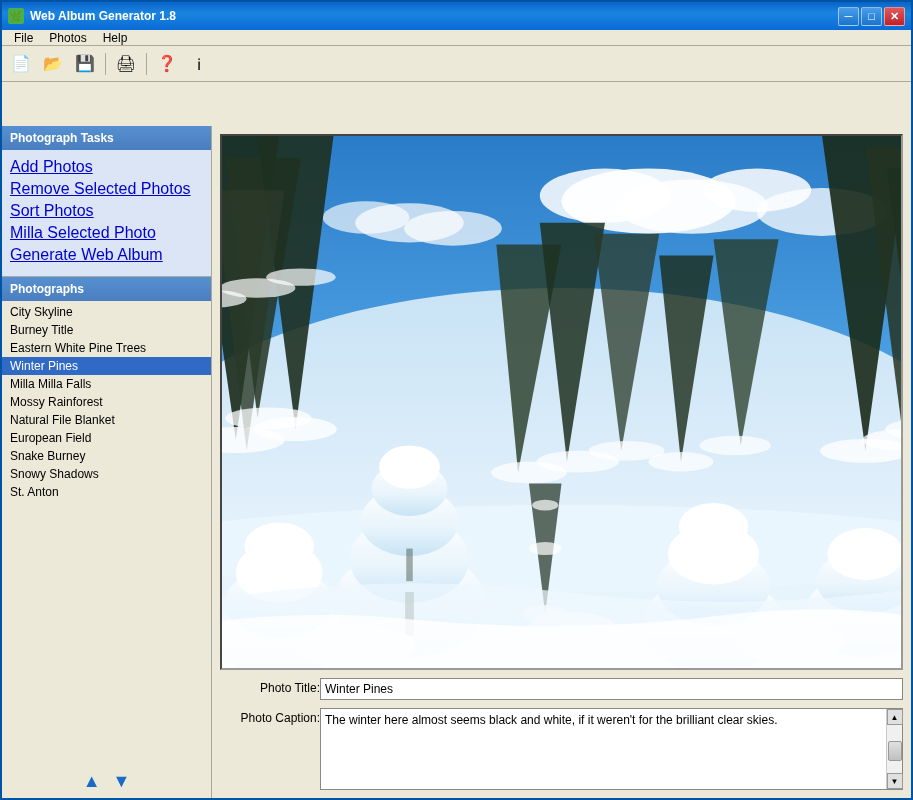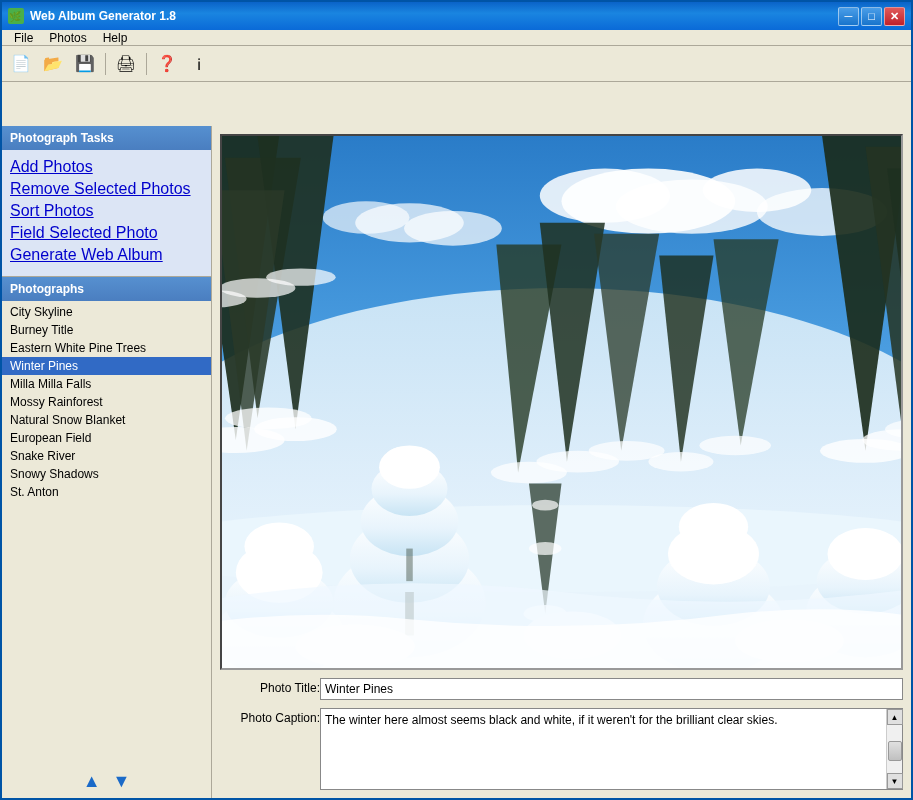--- a/index.html
+++ b/index.html
@@ -344,36 +344,36 @@
 
   <div class="main-content">
 
     <div class="left-panel">
 
       <div class="panel-header">Photograph Tasks</div>
       <div class="task-list">
         <a class="task-link">Add Photos</a>
         <a class="task-link">Remove Selected Photos</a>
         <a class="task-link">Sort Photos</a>
-        <a class="task-link">Field Selected Photo</a>
+        <a class="task-link">Milla Selected Photo</a>
         <a class="task-link">Generate Web Album</a>
       </div>
 
       <div class="photo-list-section">
         <div class="panel-header">Photographs</div>
         <ul class="photo-list">
           <li class="photo-list-item">City Skyline</li>
           <li class="photo-list-item">Burney Title</li>
           <li class="photo-list-item">Eastern White Pine Trees</li>
           <li class="photo-list-item selected">Winter Pines</li>
           <li class="photo-list-item">Milla Milla Falls</li>
           <li class="photo-list-item">Mossy Rainforest</li>
-          <li class="photo-list-item">Natural Snow Blanket</li>
+          <li class="photo-list-item">Natural File Blanket</li>
           <li class="photo-list-item">European Field</li>
-          <li class="photo-list-item">Snake River</li>
+          <li class="photo-list-item">Snake Burney</li>
           <li class="photo-list-item">Snowy Shadows</li>
           <li class="photo-list-item">St. Anton</li>
         </ul>
       </div>
 
       <div class="list-nav">
         <span class="nav-arrow">▲</span>
         <span class="nav-arrow">▼</span>
       </div>
     </div>

